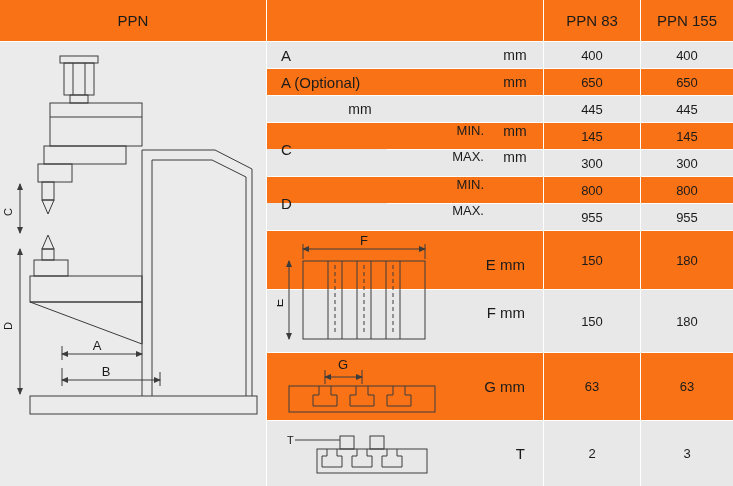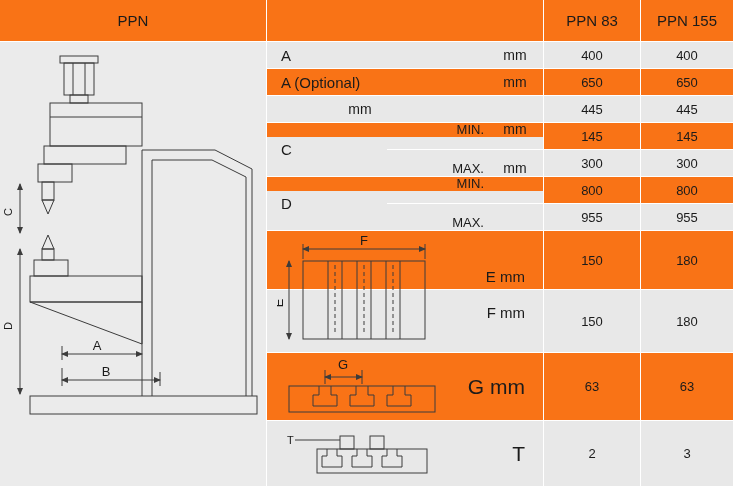--- a/index.html
+++ b/index.html
@@ -12,37 +12,37 @@
   .dark{background:#f97316}
   .header{background:#f97316;display:flex;align-items:center;justify-content:center;
     font-weight:normal;font-size:15px}
   .panel{background:#ebebeb;grid-area:2/1/13/2;position:relative;overflow:hidden}
   .lrow{display:flex;align-items:center}
   .lbl{flex:1;padding-left:14px;font-size:15px}
   .mm{width:62px;text-align:right;font-size:13px;padding-right:3px}
   .unit{width:56px;text-align:center;font-size:14px}
   .val{display:flex;align-items:center;justify-content:center;font-size:13px}
   .block{position:relative;display:flex;flex-direction:column}
-  .block .half{height:14px;display:flex;align-items:flex-end}
+  .block .half{height:26px;display:flex;align-items:flex-start}
   .block .half.h2{flex:1}
   .block .divider{position:absolute;left:120px;right:0;top:26px;height:1px;background:#fff}
   .span-label{position:absolute;left:14px;top:0;bottom:0;display:flex;align-items:center;font-size:15px}
   .efblock{position:relative}
   .efblock .bg1{position:absolute;left:0;right:0;top:0;height:58px}
   .efblock .bg2{position:absolute;left:0;right:0;top:59px;bottom:0}
   .efblock .divider{position:absolute;left:170px;right:0;top:58px;height:1px;background:#fff}
   .efblock svg{position:absolute;left:10px;top:4px}
   .eflabel{position:absolute;right:0;width:130px;display:flex;align-items:center;
     justify-content:flex-end;padding-right:18px;font-size:15px}
-  .ef-e{top:16px;height:58px}
+  .ef-e{top:4px;height:58px}
   .ef-f{top:42px;bottom:0}
   .bigrow{display:flex;align-items:center}
   .bigrow svg{margin-left:10px}
   .bigrow .sp{flex:1}
-  .biglabel{padding-right:18px;font-size:21px}
+  .biglabel{padding-right:18px;font-size:15px}
   svg text{font-family:"Liberation Sans",sans-serif;fill:#1b1b1b}
 </style>
 </head>
 <body>
 
 <div class="sheet">
 
   <div class="header" style="grid-area:1/1">
     <span>PPN</span>
   </div>

